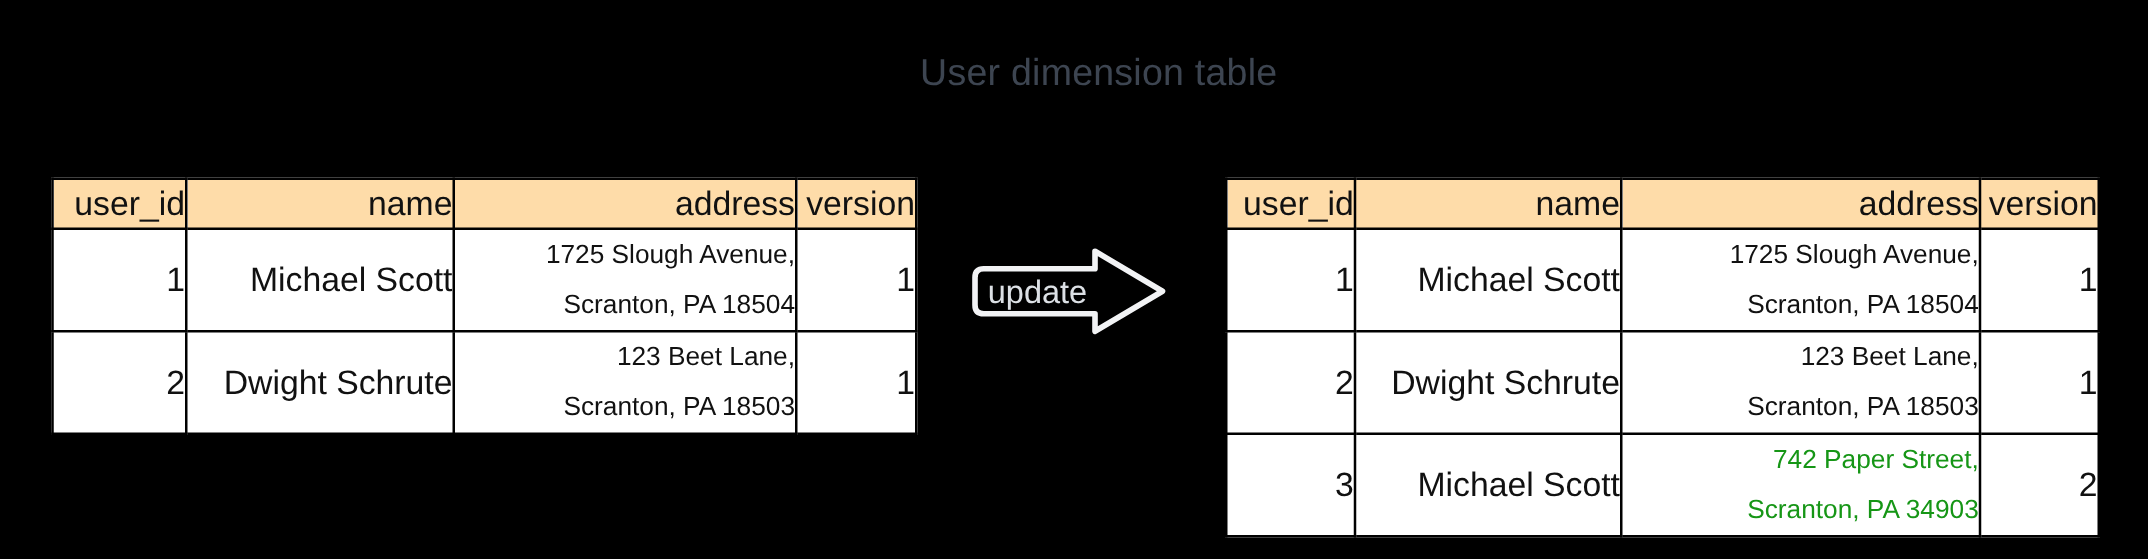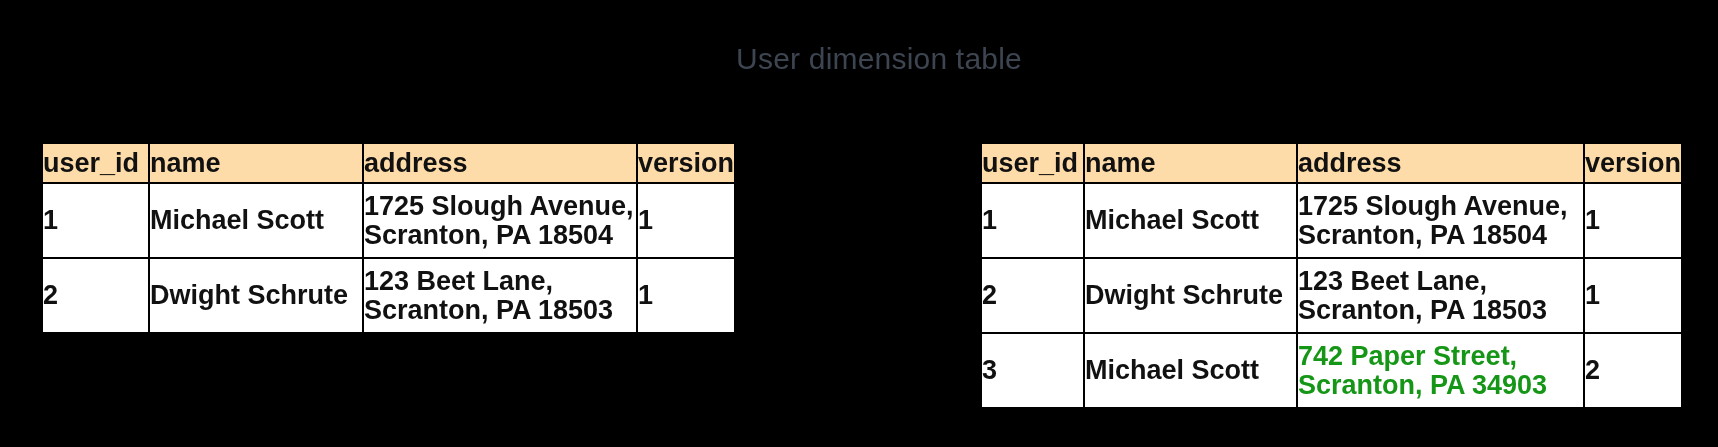--- a/index.html
+++ b/index.html
@@ -36,33 +36,33 @@
   .tbl-left  { left: 41px;  top: 142px; }
   .tbl-right { left: 980px; top: 142px; }
 
   table {
     border-collapse: collapse;
     table-layout: fixed;
     background: var(--cell-bg);
   }
   th, td {
     border: 2px solid var(--grid);
-    text-align: left;
+    text-align: right;
     vertical-align: middle;
     color: var(--text);
-    font-weight: bold;
+    font-weight: normal;
     overflow: hidden;
   }
   th {
     background: var(--header-bg);
     font-size: 27px;
     height: 40px;
   }
   td { font-size: 27px; background: var(--cell-bg); }
-  td.address { font-size: 27px; line-height: 29px; white-space: pre-line; margin-left: 32px; }
+  td.address { font-size: 21px; line-height: 40px; white-space: pre-line; margin-left: 32px; }
   tr.body-row { height: 75px; }
   td.green { color: var(--green); }
 
   .tbl-left  col.c-userid  { width: 107px; }
   .tbl-left  col.c-name    { width: 214px; }
   .tbl-left  col.c-address { width: 274px; }
   .tbl-left  col.c-version { width: 96px;  }
 
   .tbl-right col.c-userid  { width: 103px; }
   .tbl-right col.c-name    { width: 213px; }
@@ -110,20 +110,26 @@
         <td>2</td>
         <td>Dwight Schrute</td>
         <td class="address">123 Beet Lane,
 Scranton, PA 18503</td>
         <td>1</td>
       </tr>
     </tbody>
       </table>
   </div>
 
+  <div class="arrow-wrap">
+    <svg width="158" height="72" viewBox="0 0 158 72">
+      <path d="M11 18 H100 V4 L154 36 L100 68 V54 H11 Q4 54 4 47 V25 Q4 18 11 18 Z" fill="var(--arrow-fill)" stroke="var(--arrow-outline)" stroke-width="4.5" stroke-linejoin="round"></path>
+      <text class="arrow-text" x="54" y="45" text-anchor="middle">update</text>
+    </svg>
+  </div>
 
   <div class="tbl-wrap tbl-right">
     <table>
       <colgroup>
         <col class="c-userid">
           <col class="c-name">
           <col class="c-address">
           <col class="c-version">
       </colgroup>
       <tbody>

